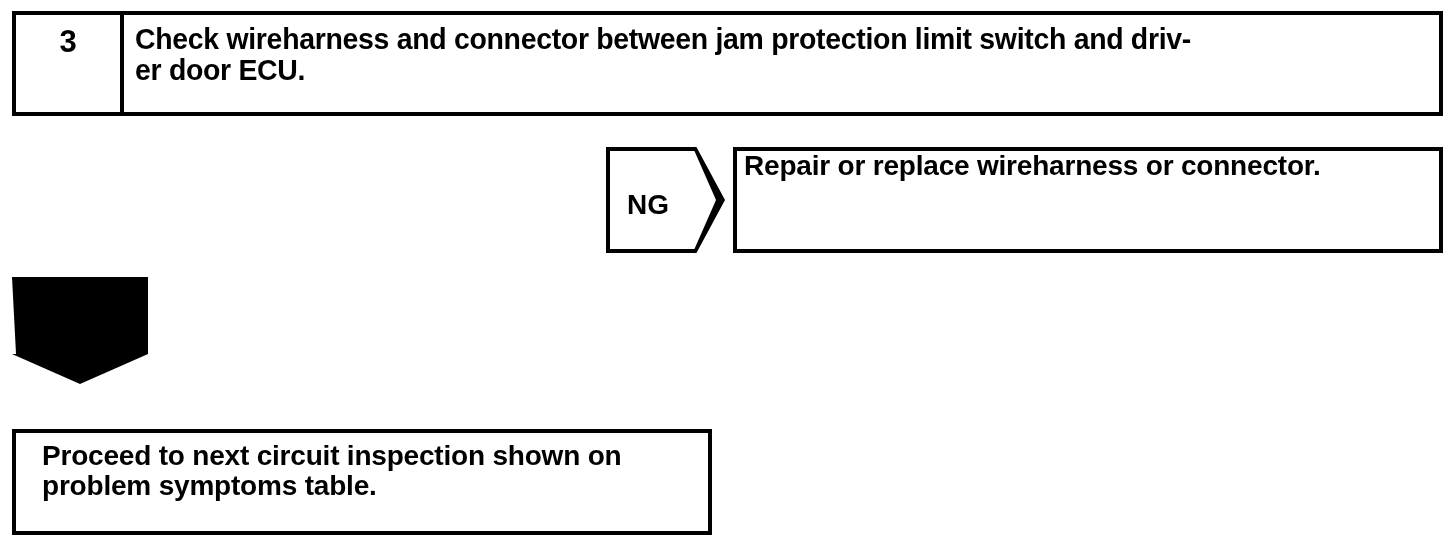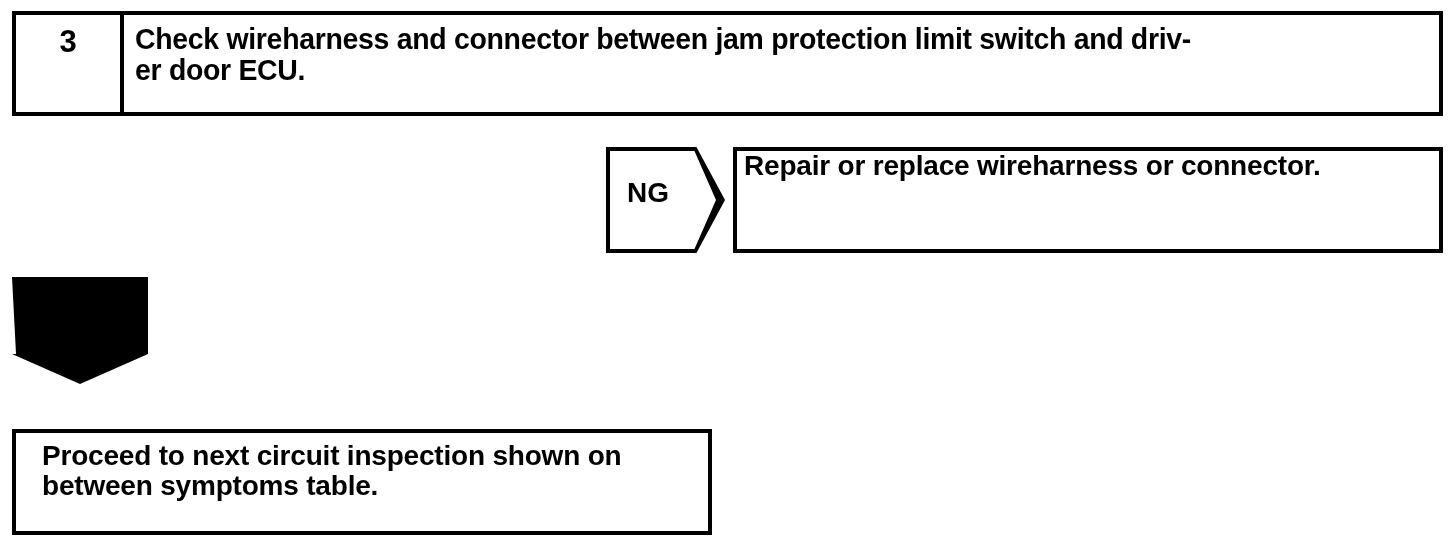--- a/index.html
+++ b/index.html
@@ -82,21 +82,21 @@
         0 calc(100% - 4px), calc(76% - 2px) calc(100% - 4px),
         calc(100% - 9px) 50%, calc(76% - 2px) 4px, 4px 4px, 4px calc(100% - 4px), 0 calc(100% - 4px));
     clip-path: polygon(
         0 0, 76% 0, 100% 50%, 76% 100%, 0 100%,
         0 calc(100% - 4px), calc(76% - 2px) calc(100% - 4px),
         calc(100% - 9px) 50%, calc(76% - 2px) 4px, 4px 4px, 4px calc(100% - 4px), 0 calc(100% - 4px));
   }
   #ng-marker .label {
     position: absolute;
     left: 0;
-    top: 0;
+    top: 12px;
     width: 84px;
     height: 91px;
     display: flex;
     align-items: center;
     justify-content: center;
     font-size: 28px;
     font-weight: bold;
     letter-spacing: 0px;
   }
 
@@ -191,16 +191,16 @@
     <div class="res-text">Repair or replace wireharness or connector.</div>
   </div>
 
   <div id="ok-marker">
     <div class="shape"></div>
     <div class="label">OK</div>
   </div>
 
   <div class="box" id="final-box">
     <div class="final-text">Proceed to next circuit inspection shown on
-between symptoms table.</div>
+problem symptoms table.</div>
   </div>
 
 </div>
 
 </body></html>

